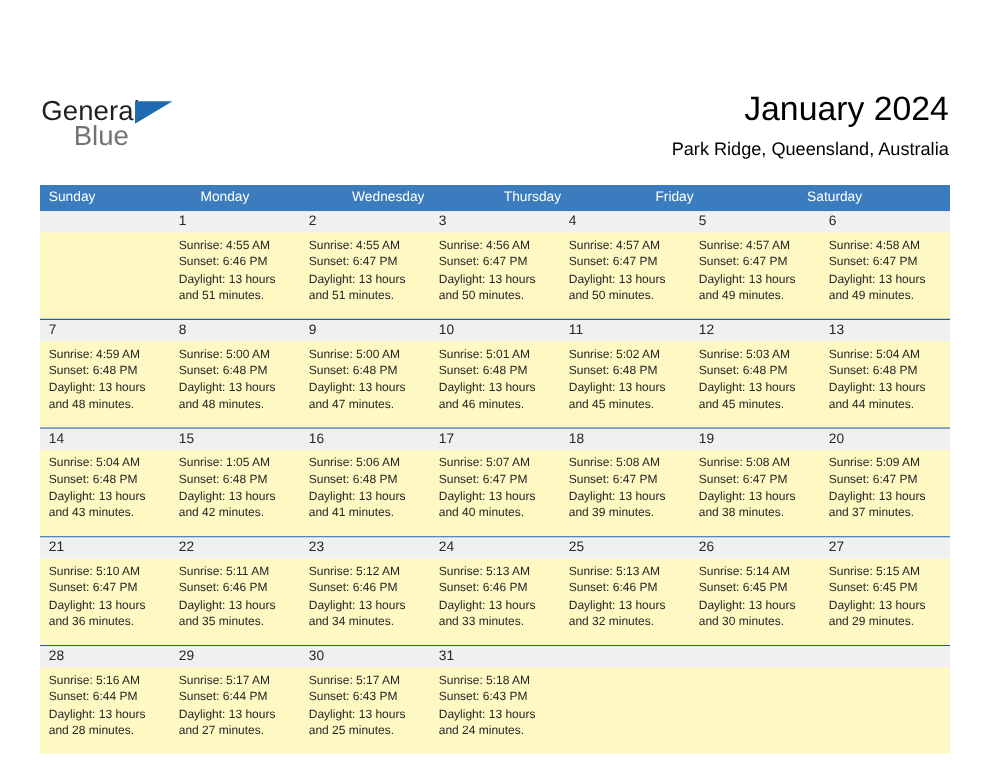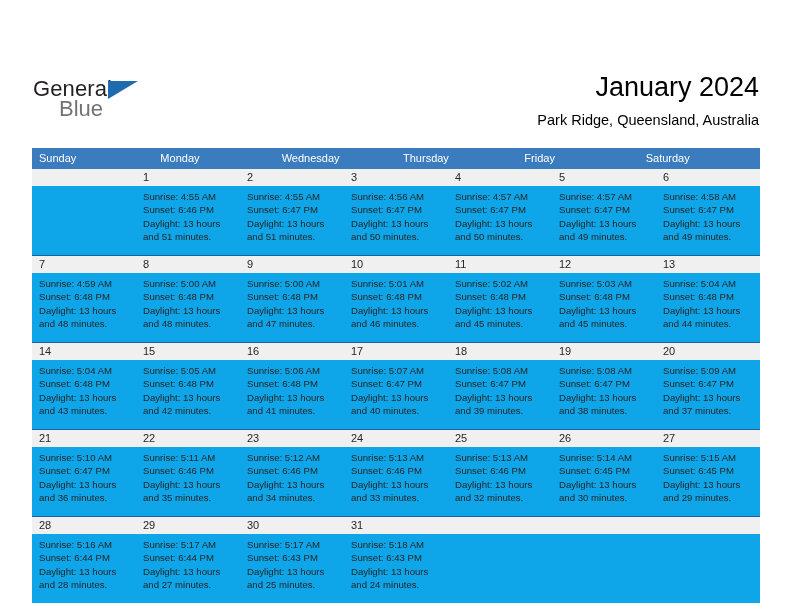--- a/index.html
+++ b/index.html
@@ -115,21 +115,21 @@
   .week:first-of-type {
     border-top: none;
   }
   .week-numbers {
     display: flex;
     background: #f0f0f0;
     height: 17px;
   }
   .week-body {
     display: flex;
-    background: #0ea5e9;
+    background: #fef9c3;
     height: 69px;
   }
   .daynum-cell {
     flex: 1 1 0;
     box-sizing: border-box;
     padding-left: 7px;
     font-size: 11px;
     line-height: 17px;
     color: #262626;
     white-space: nowrap;
@@ -295,21 +295,21 @@
             <div class="daynum-cell">20</div>
           </div>
           <div class="week-body">
             <div class="info-cell">
               <div class="info-line">Sunrise: 5:04 AM</div>
               <div class="info-line">Sunset: 6:48 PM</div>
               <div class="info-line">Daylight: 13 hours</div>
               <div class="info-line">and 43 minutes.</div>
             </div>
             <div class="info-cell">
-              <div class="info-line">Sunrise: 5:05 AM</div>
+              <div class="info-line">Sunrise: 1:05 AM</div>
               <div class="info-line">Sunset: 6:48 PM</div>
               <div class="info-line">Daylight: 13 hours</div>
               <div class="info-line">and 42 minutes.</div>
             </div>
             <div class="info-cell">
               <div class="info-line">Sunrise: 5:06 AM</div>
               <div class="info-line">Sunset: 6:48 PM</div>
               <div class="info-line">Daylight: 13 hours</div>
               <div class="info-line">and 41 minutes.</div>
             </div>

